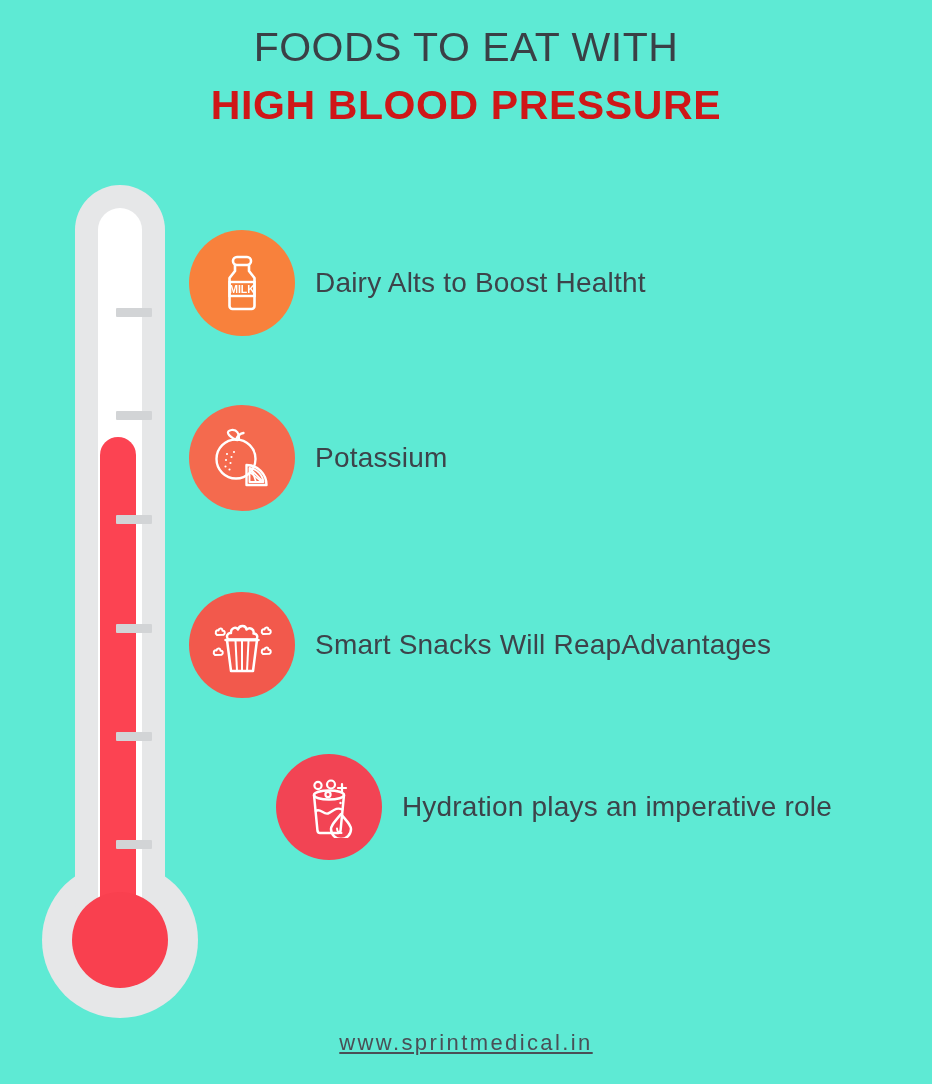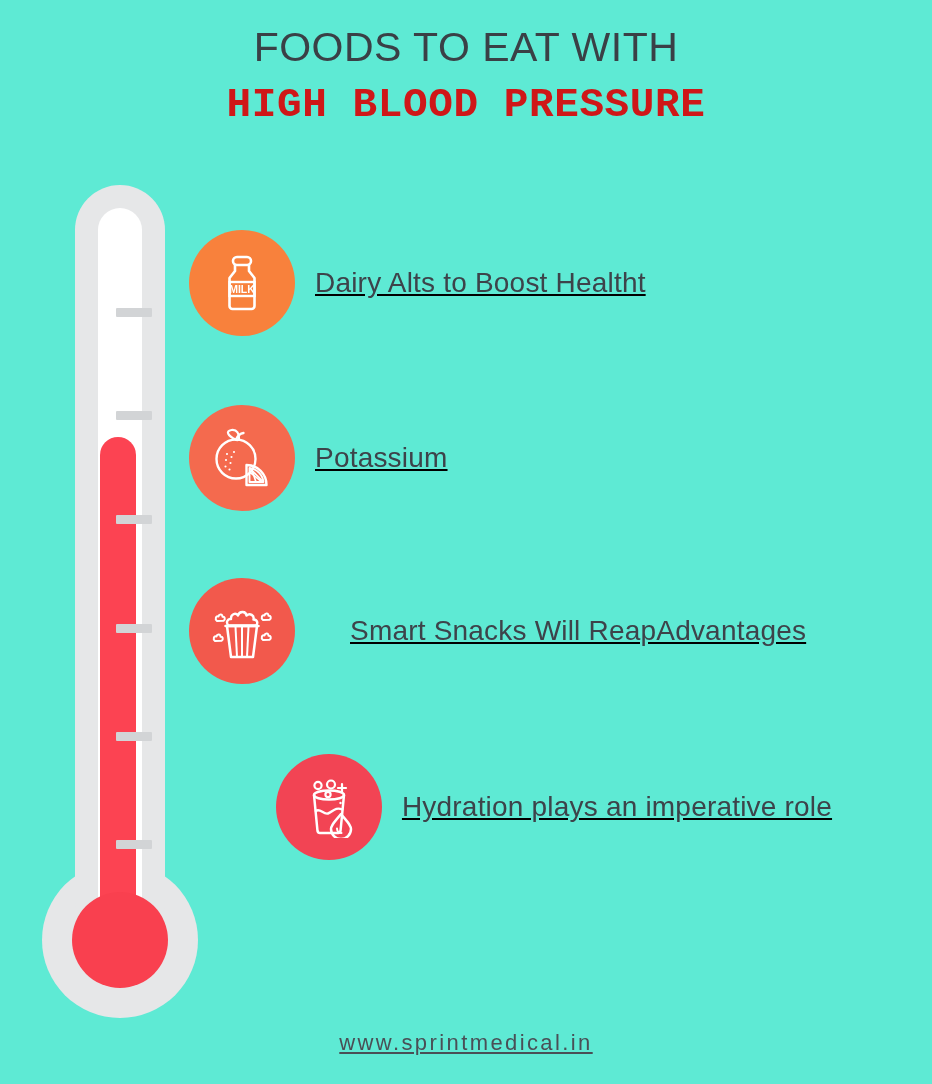--- a/index.html
+++ b/index.html
@@ -31,21 +31,21 @@
   .title-line1 {
     font-family: "Liberation Sans", sans-serif;
     font-size: 41px;
     font-weight: 400;
     letter-spacing: 0.5px;
     color: #3a4046;
     line-height: 50px;
     white-space: nowrap;
   }
   .title-line2 {
-    font-family: Liberation Mono, monospace;
+    font-family: Liberation Sans, sans-serif;
     font-size: 41px;
     font-weight: 700;
     letter-spacing: 0.6px;
     color: #cf1718;
     line-height: 52px;
     margin-top: 7px;
     white-space: nowrap;
   }
 
   
@@ -64,25 +64,24 @@
     left: 189px;
     top: 230px;
     width: 730px;
   }
   .item-row {
     position: absolute;
     left: 0;
     display: flex;
     align-items: center;
     width: 730px;
-    text-decoration: underline;
   }
   .item-row.r0 { top: 0px; }
   .item-row.r1 { top: 175px; }
-  .item-row.r2 { top: 348px; gap: 35px; }
+  .item-row.r2 { top: 362px; }
   .item-row.r3 { top: 524px; justify-content: center; }
 
   .icon-circle {
     position: relative;
     width: 106px;
     height: 106px;
     border-radius: 50%;
     flex: 0 0 106px;
     display: flex;
     align-items: center;

